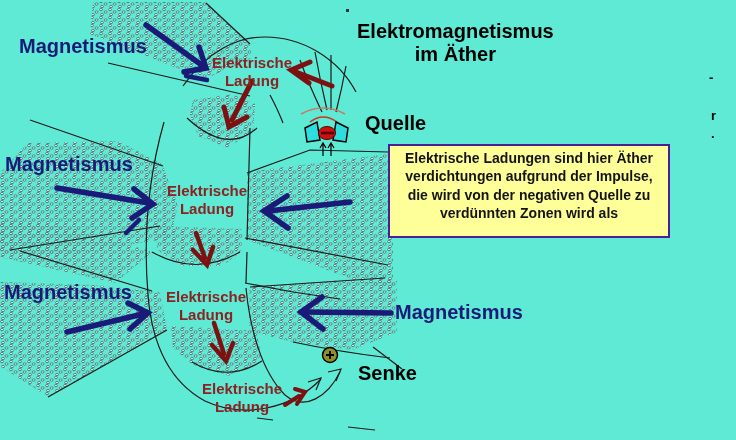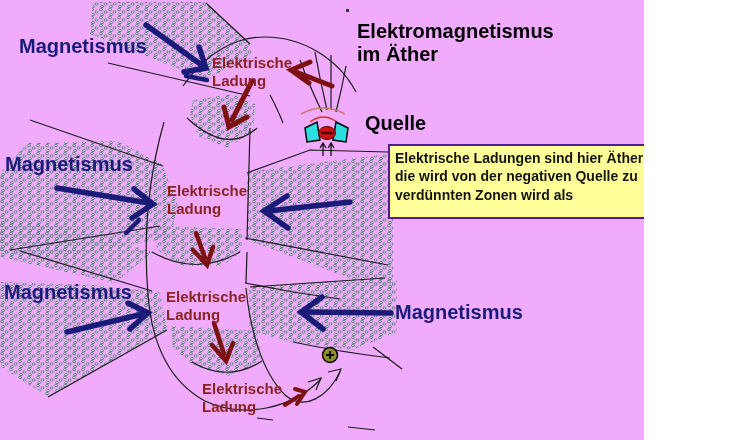--- a/index.html
+++ b/index.html
@@ -1,17 +1,17 @@
 <!DOCTYPE html>
 <html style="--navy: #1a1a78; --maroon: #7d1111; --maroon_text: #8b2323; --box_bg: #ffff99; --dot_stroke: #456e6e; --dot_fill: #e6f2f2; --cyan: #2edede; --red: #cc1111; --olive: #8f8f2a; --line: #1a1a1a;"><head>
 <meta charset="utf-8">
 <style>
   html,body{margin:0;padding:0;background:#fff;}
-  #stage{position:relative;width:644px;height:440px;background:#f0abfc;overflow:hidden;
-         font-family:"Liberation Sans",sans-serif;}
+  #stage{position:relative;width:736px;height:440px;background:#5eead4;overflow:hidden;
+         font-family:"Liberation Sans",sans-serif;text-align:center;}
   #bg{position:absolute;left:0;top:0;}
   .lbl{position:absolute;white-space:nowrap;font-weight:bold;}
   .mag{color:var(--navy);font-size:20px;}
   .blackcap{color:#000;font-size:20px;}
   .charge{color:var(--maroon_text);font-size:15px;line-height:18px;}
   .title{color:#000;font-size:20px;line-height:23px;}
   #annotation-box{position:absolute;left:388px;top:144px;width:268px;
       background:var(--box_bg);border:2px solid #4c1d95;padding:3px 5px 13px 5px;
       color:#141414;font-weight:bold;font-size:14px;line-height:18.4px;}
   #annotation-box span{display:block;white-space:nowrap;}
@@ -165,23 +165,25 @@
   <div class="lbl charge" style="left:166px;top:288px">
     <span style="display:block">Elektrische</span>
     <span style="display:block">Ladung</span>
   </div>
   <div class="lbl charge" style="left:202px;top:380px">
     <span style="display:block">Elektrische</span>
     <span style="display:block">Ladung</span>
   </div>
 
   <div class="lbl blackcap" style="left:365px;top:112px">Quelle</div>
+  <div class="lbl blackcap" style="left:358px;top:362px">Senke</div>
 
   <div id="annotation-box">
     <span>Elektrische Ladungen sind hier Äther</span>
+    <span>verdichtungen aufgrund der Impulse,</span>
     <span>die wird von der negativen Quelle zu</span>
     <span>verdünnten Zonen wird als</span>
   </div>
 
   <span class="artifact" style="left:709px;top:70px">-</span>
   <span class="artifact" style="left:711px;top:108px">r</span>
   <span class="artifact" style="left:711px;top:126px">.</span>
   <span class="topdot" style="left:346px;top:9px"></span>
 </div>
 

